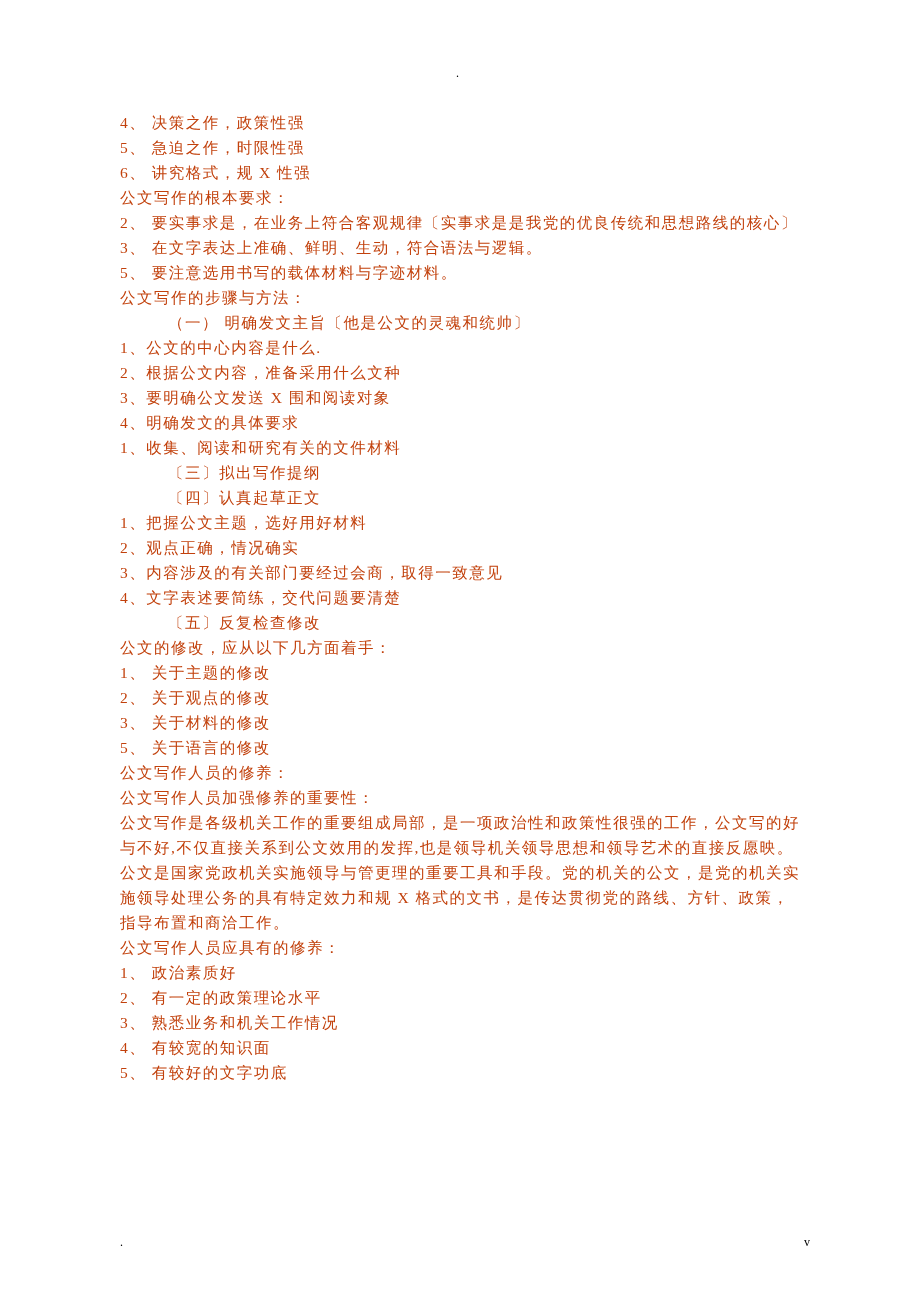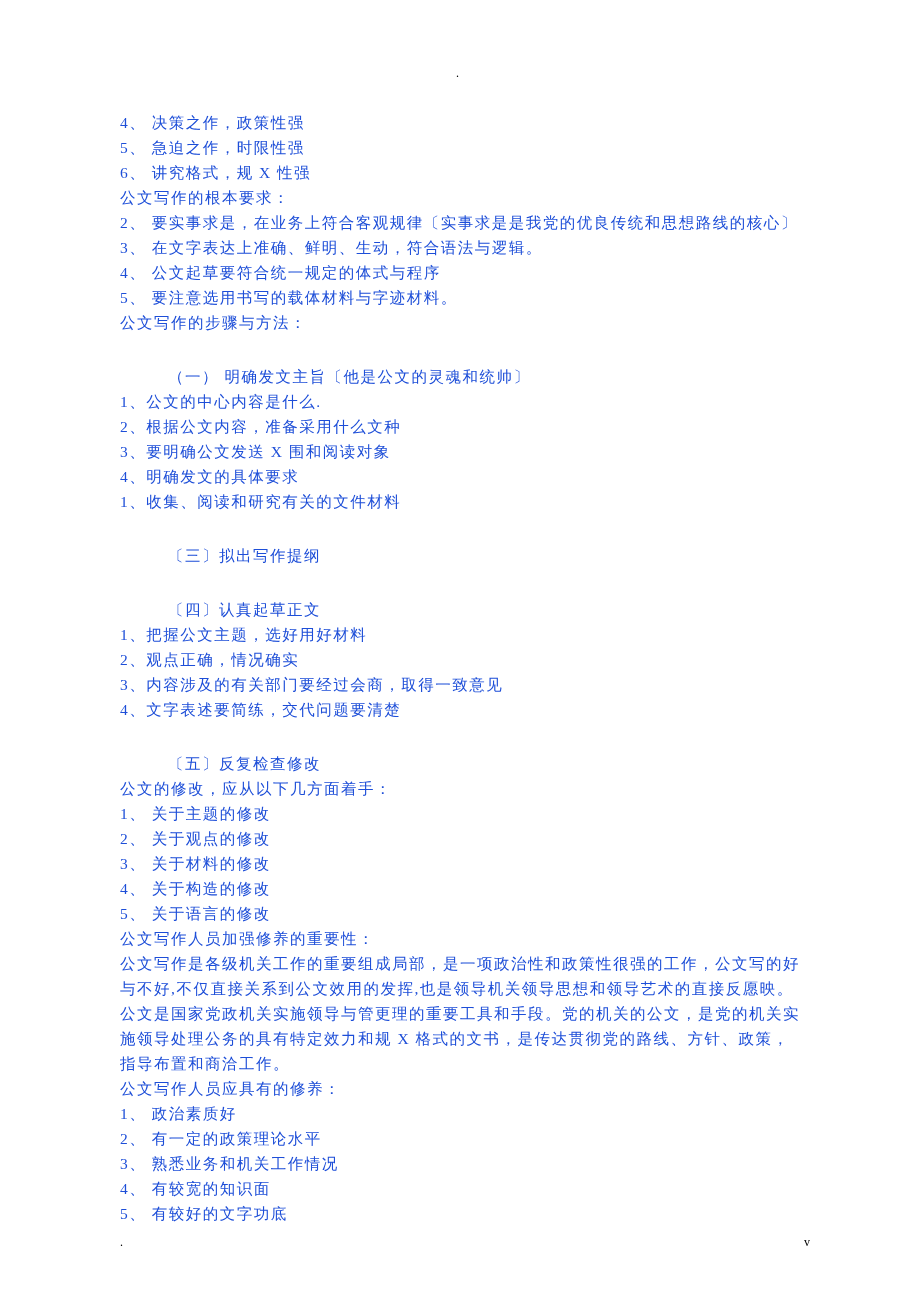--- a/index.html
+++ b/index.html
@@ -13,27 +13,26 @@
       width: 920px;
       height: 1302px;
       position: relative;
     }
     .page {
       padding: 110px 120px 60px 120px;
     }
     .line {
       font-size: 15.5px;
       line-height: 25px;
-      color: #1d4ed8;
+      color: #c2410c;
       letter-spacing: 1.5px;
       white-space: nowrap;
     }
     .indent1 {
       padding-left: 48px;
-      margin-top: 29px;
     }
     .top-dot {
       position: absolute;
       top: 66px;
       left: 456px;
       font-size: 12px;
       color: #000;
     }
     .footer {
       position: absolute;
@@ -51,42 +50,41 @@
 
 <div class="top-dot">.</div>
 
 <div class="page" id="doc-body">
     <div class="line">4、 决策之作，政策性强</div>
     <div class="line">5、 急迫之作，时限性强</div>
     <div class="line">6、 讲究格式，规 X 性强</div>
     <div class="line">公文写作的根本要求：</div>
     <div class="line">2、 要实事求是，在业务上符合客观规律〔实事求是是我党的优良传统和思想路线的核心〕</div>
     <div class="line">3、 在文字表达上准确、鲜明、生动，符合语法与逻辑。</div>
-    <div class="line">4、 公文起草要符合统一规定的体式与程序</div>
     <div class="line">5、 要注意选用书写的载体材料与字迹材料。</div>
     <div class="line">公文写作的步骤与方法：</div>
     <div class="line indent1">（一） 明确发文主旨〔他是公文的灵魂和统帅〕</div>
     <div class="line">1、公文的中心内容是什么.</div>
     <div class="line">2、根据公文内容，准备采用什么文种</div>
     <div class="line">3、要明确公文发送 X 围和阅读对象</div>
     <div class="line">4、明确发文的具体要求</div>
     <div class="line">1、收集、阅读和研究有关的文件材料</div>
     <div class="line indent1">〔三〕拟出写作提纲</div>
     <div class="line indent1">〔四〕认真起草正文</div>
     <div class="line">1、把握公文主题，选好用好材料</div>
     <div class="line">2、观点正确，情况确实</div>
     <div class="line">3、内容涉及的有关部门要经过会商，取得一致意见</div>
     <div class="line">4、文字表述要简练，交代问题要清楚</div>
     <div class="line indent1">〔五〕反复检查修改</div>
     <div class="line">公文的修改，应从以下几方面着手：</div>
     <div class="line">1、 关于主题的修改</div>
     <div class="line">2、 关于观点的修改</div>
     <div class="line">3、 关于材料的修改</div>
-    <div class="line">4、 关于构造的修改</div>
     <div class="line">5、 关于语言的修改</div>
+    <div class="line">公文写作人员的修养：</div>
     <div class="line">公文写作人员加强修养的重要性：</div>
     <div class="line">公文写作是各级机关工作的重要组成局部，是一项政治性和政策性很强的工作，公文写的好</div>
     <div class="line">与不好,不仅直接关系到公文效用的发挥,也是领导机关领导思想和领导艺术的直接反愿映。</div>
     <div class="line">公文是国家党政机关实施领导与管更理的重要工具和手段。党的机关的公文，是党的机关实</div>
     <div class="line">施领导处理公务的具有特定效力和规 X 格式的文书，是传达贯彻党的路线、方针、政策，</div>
     <div class="line">指导布置和商洽工作。</div>
     <div class="line">公文写作人员应具有的修养：</div>
     <div class="line">1、 政治素质好</div>
     <div class="line">2、 有一定的政策理论水平</div>
     <div class="line">3、 熟悉业务和机关工作情况</div>

